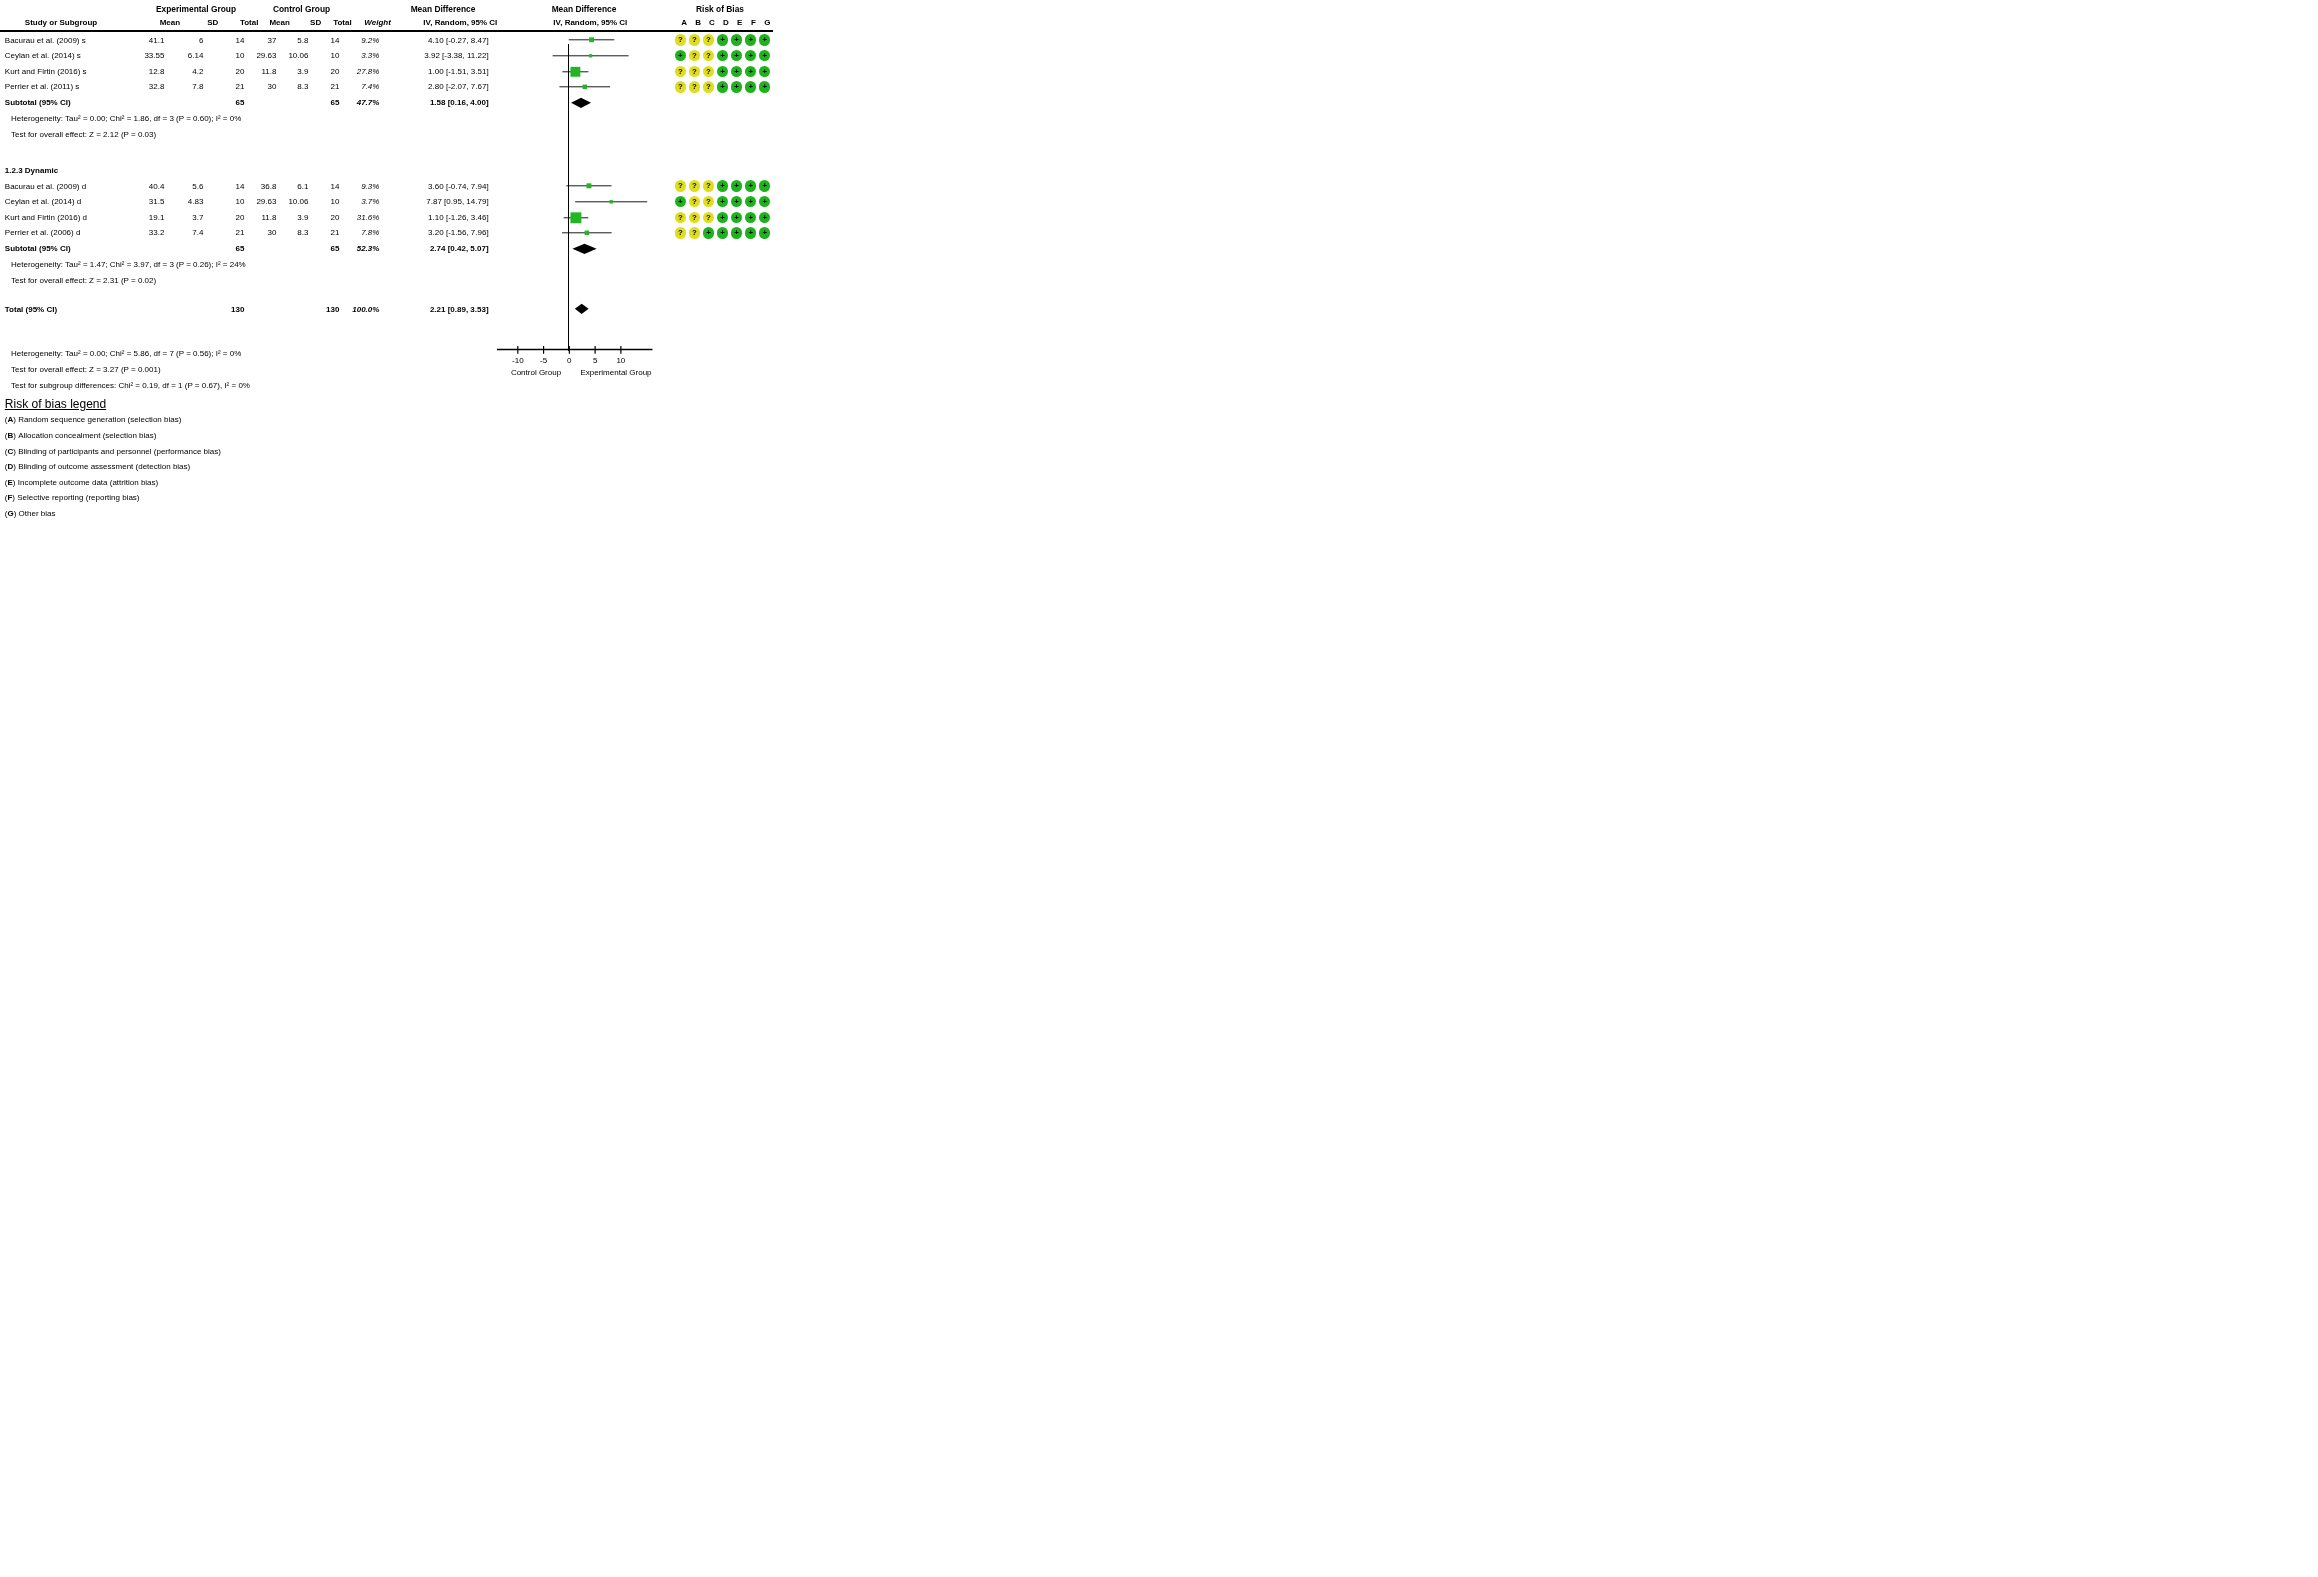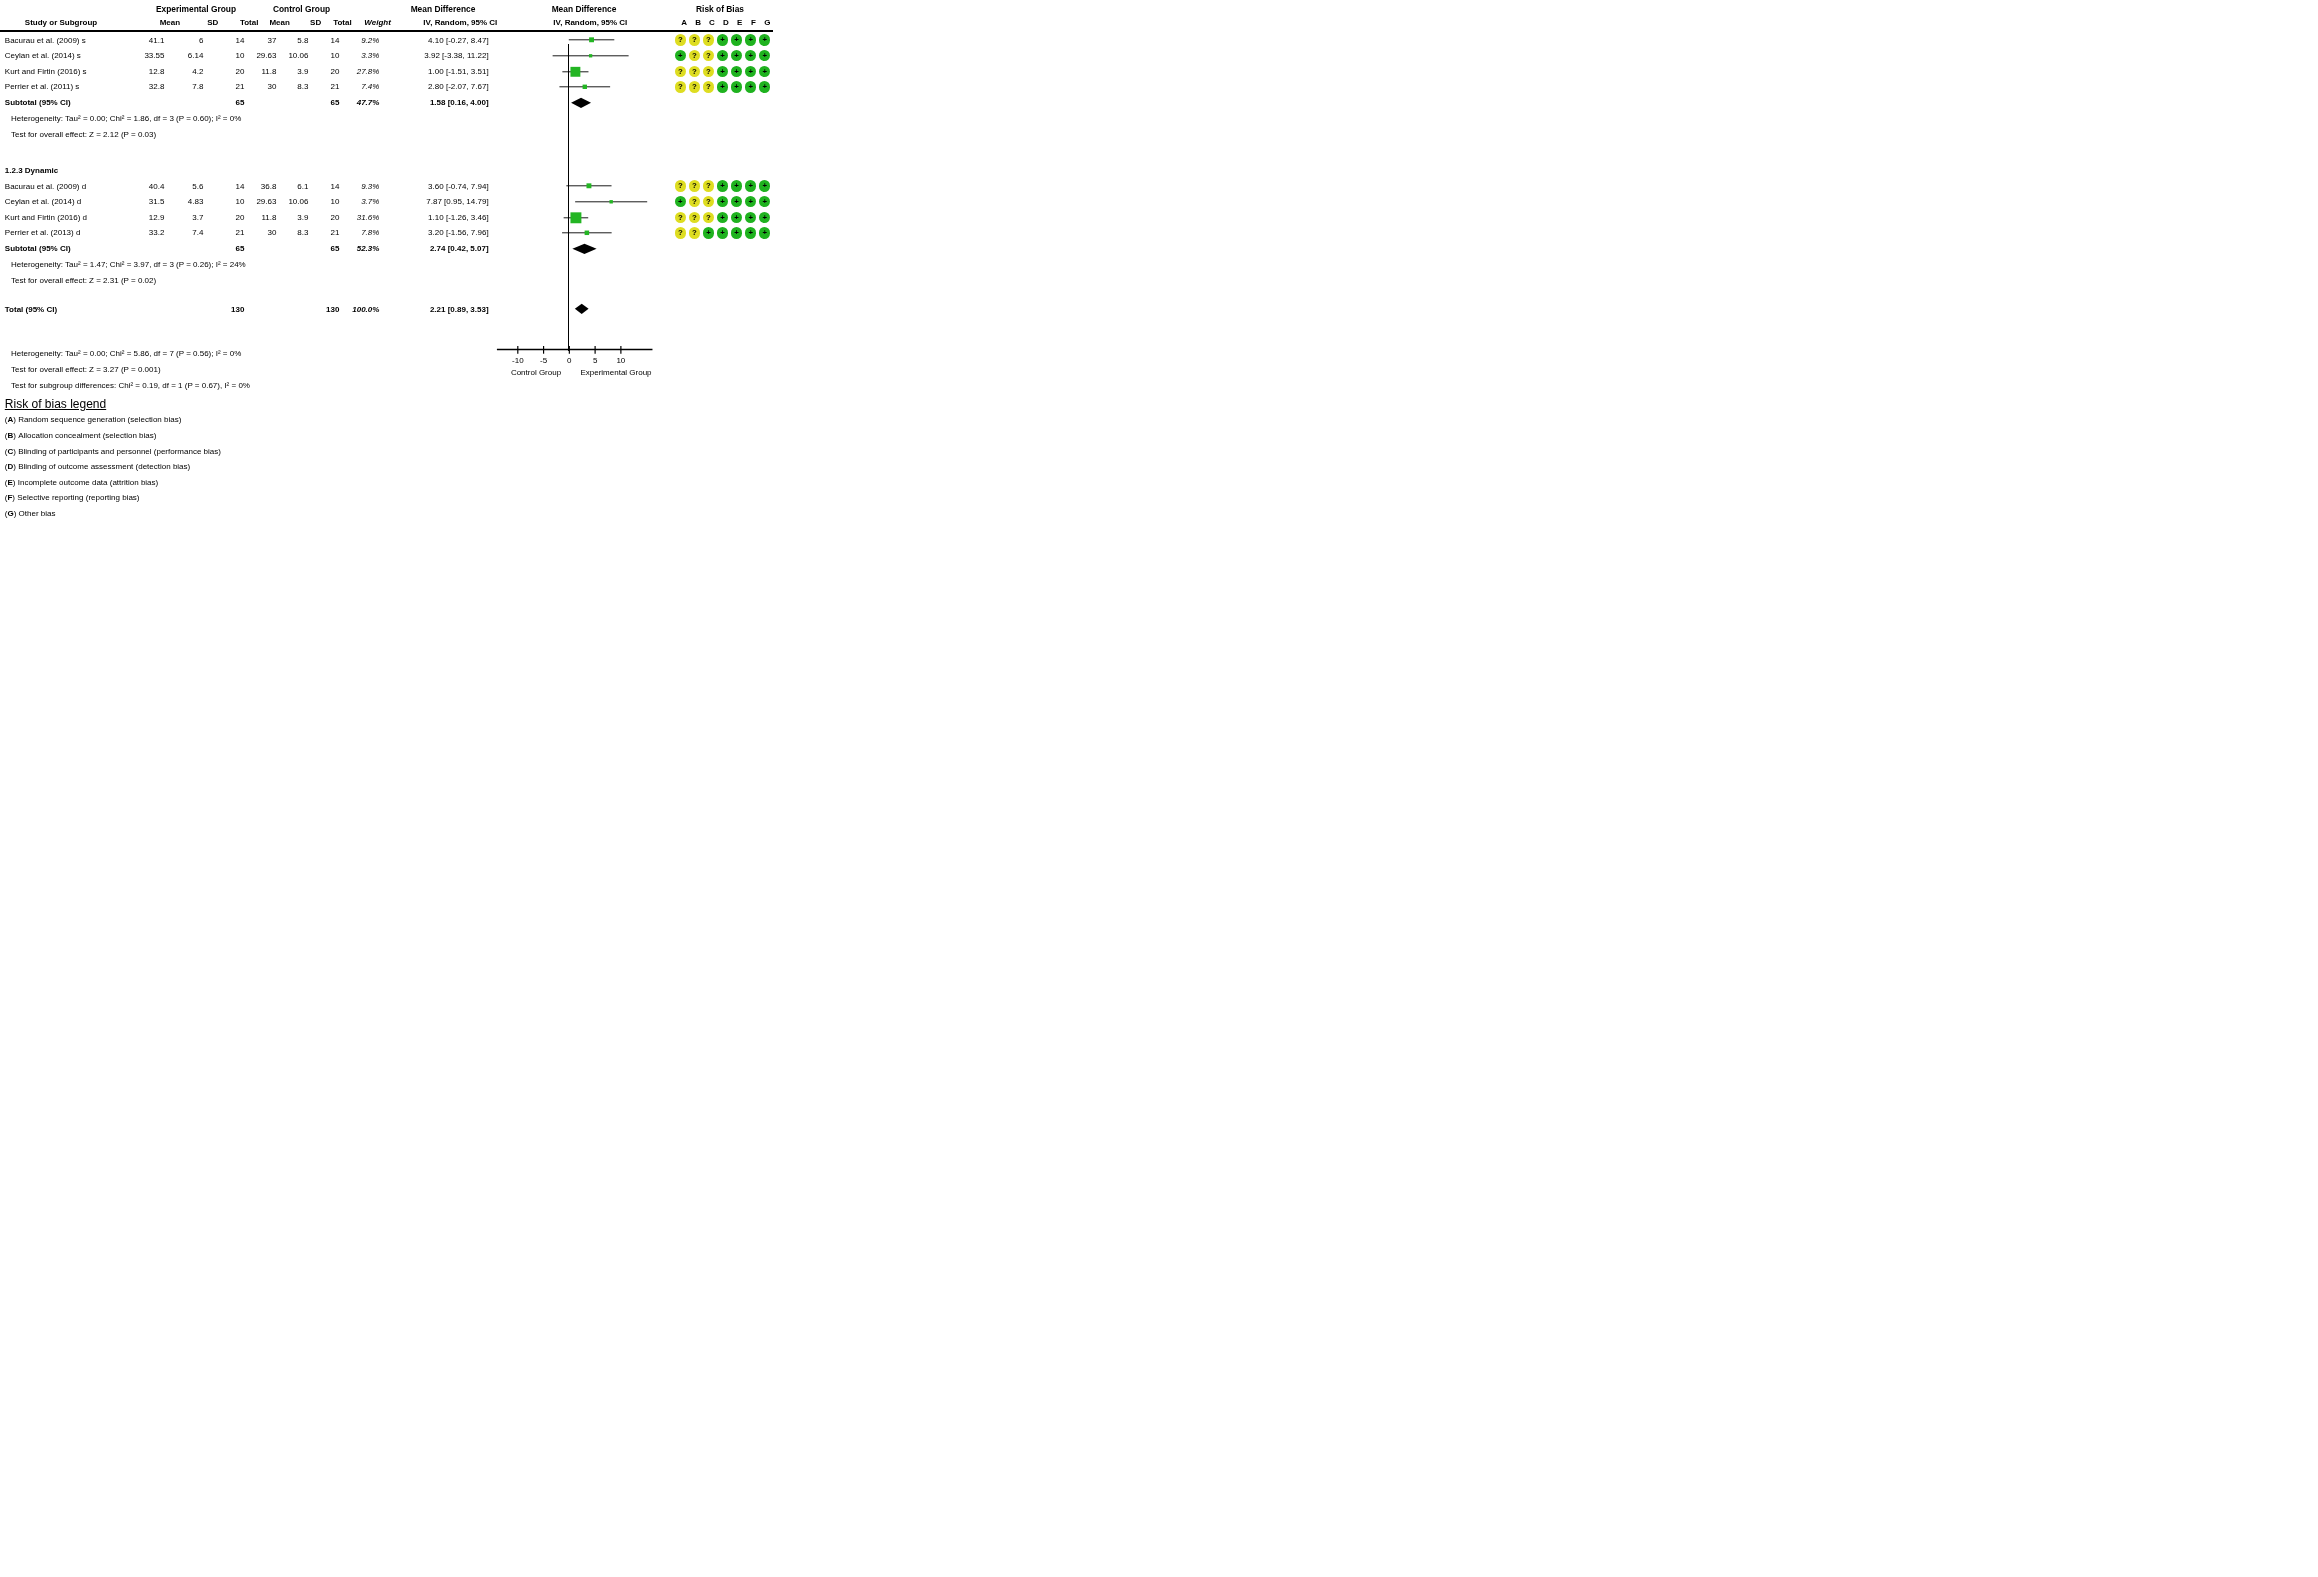--- a/index.html
+++ b/index.html
@@ -258,21 +258,21 @@
           <span class="rc" style="background: rgb(222, 221, 33);">?</span>
           <span class="rc" style="background: rgb(222, 221, 33);">?</span>
           <span class="rc" style="background: rgb(31, 178, 31);">+</span>
           <span class="rc" style="background: rgb(31, 178, 31);">+</span>
           <span class="rc" style="background: rgb(31, 178, 31);">+</span>
           <span class="rc" style="background: rgb(31, 178, 31);">+</span>
         </span>
       </div>
       <div class="row">
         <span class="c-study">Kurt and Firtin (2016) d</span>
-        <span class="c1 num">12.9</span>
+        <span class="c1 num">19.1</span>
         <span class="c2 num">3.7</span>
         <span class="c3 num">20</span>
         <span class="c4 num">11.8</span>
         <span class="c5 num">3.9</span>
         <span class="c6 num">20</span>
         <span class="c7 num">31.6%</span>
         <span class="c-ci">1.10 [-1.26, 3.46]</span>
         <span class="c-plot">
           <svg width="174" height="15.6" viewBox="0 0 290 26">
             <line x1="111.0632" x2="152.0328" y1="13" y2="13" stroke="#000" stroke-width="1.5"></line>
@@ -283,21 +283,21 @@
           <span class="rc" style="background: rgb(222, 221, 33);">?</span>
           <span class="rc" style="background: rgb(222, 221, 33);">?</span>
           <span class="rc" style="background: rgb(222, 221, 33);">?</span>
           <span class="rc" style="background: rgb(31, 178, 31);">+</span>
           <span class="rc" style="background: rgb(31, 178, 31);">+</span>
           <span class="rc" style="background: rgb(31, 178, 31);">+</span>
           <span class="rc" style="background: rgb(31, 178, 31);">+</span>
         </span>
       </div>
       <div class="row">
-        <span class="c-study">Perrier et al. (2013) d</span>
+        <span class="c-study">Perrier et al. (2006) d</span>
         <span class="c1 num">33.2</span>
         <span class="c2 num">7.4</span>
         <span class="c3 num">21</span>
         <span class="c4 num">30</span>
         <span class="c5 num">8.3</span>
         <span class="c6 num">21</span>
         <span class="c7 num">7.8%</span>
         <span class="c-ci">3.20 [-1.56, 7.96]</span>
         <span class="c-plot">
           <svg width="174" height="15.6" viewBox="0 0 290 26">

